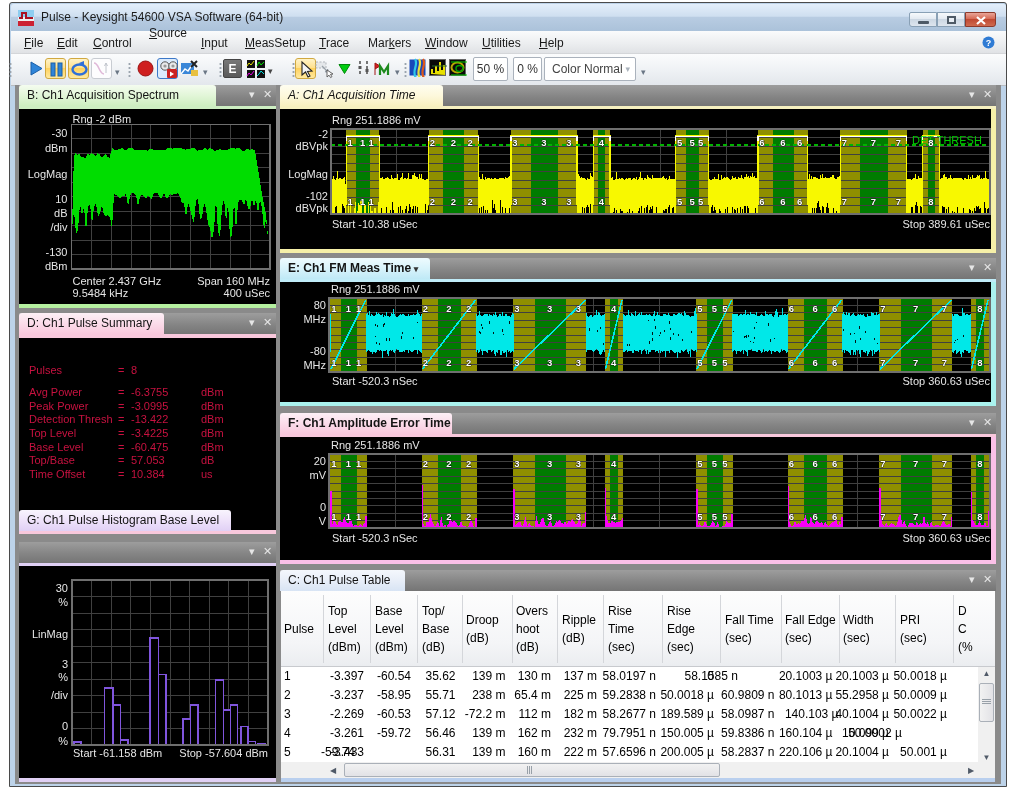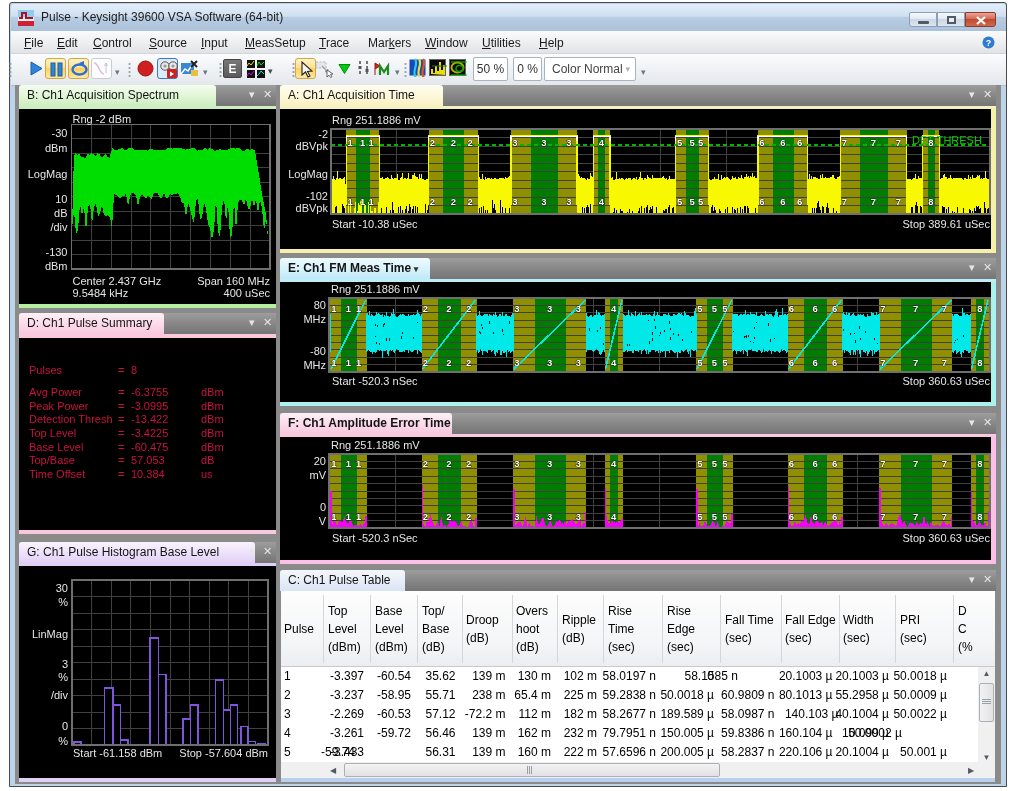--- a/index.html
+++ b/index.html
@@ -31,37 +31,37 @@
 </style></head><body>
 <div class="win">
     <div class="titlebar"></div>
     <svg class="abs" style="left:8px;top:7px" width="17" height="17">
 <rect x="0" y="0" width="16" height="16" rx="2" fill="#bcd8ee"></rect>
 <rect x="0" y="0" width="16" height="7" fill="#8ecdf0"></rect>
 <rect x="0" y="7" width="16" height="4" fill="#f0f0f0"></rect>
 <rect x="0" y="11" width="16" height="5" fill="#cc2233"></rect>
 <path d="M1 8 h3 v-5 h4 v5 h7" stroke="#aa1122" stroke-width="2" fill="none"></path>
 </svg>
-    <div class="titletxt">Pulse - Keysight 39600 VSA Software (64-bit)</div>
+    <div class="titletxt">Pulse - Keysight 54600 VSA Software (64-bit)</div>
     <div class="abs" style="left:899px;top:9px;width:28px;height:15px;background:linear-gradient(#f6f9fc,#e3eaf2 45%,#ccd7e3 50%,#dde5ee);border:1px solid #89a0b5;border-radius:2px 0 0 3px">
       <div class="abs" style="left:8px;top:8px;width:11px;height:3px;background:#4e5a66;border-radius:1px"></div>
     </div>
     <div class="abs" style="left:927px;top:9px;width:28px;height:15px;background:linear-gradient(#f6f9fc,#e3eaf2 45%,#ccd7e3 50%,#dde5ee);border:1px solid #89a0b5">
       <div class="abs" style="left:9px;top:3px;width:9px;height:8px;border:2px solid #4e5a66;background:#e8eef5"></div>
     </div>
     <div class="abs" style="left:955px;top:9px;width:31px;height:15px;background:linear-gradient(#e9a598,#d66a55 45%,#c04a33 50%,#cf6a4f);border:1px solid #8d3a2b;border-radius:0 2px 3px 0;">
       <svg class="abs" style="left:10px;top:3px" width="10" height="9">
         <path d="M1 1 L9 8 M9 1 L1 8" stroke="#fff" stroke-width="2.2"></path>
       </svg>
     </div>
     <div class="menubar"></div>
     <div class="menu" style="left:14px;top:33px"><u>F</u>ile</div>
     <div class="menu" style="left:47px;top:33px"><u>E</u>dit</div>
     <div class="menu" style="left:83px;top:33px"><u>C</u>ontrol</div>
-    <div class="menu" style="left:139px;top:33px"><u>S</u>ource</div>
+    <div class="menu" style="left:139px;top:23px"><u>S</u>ource</div>
     <div class="menu" style="left:191px;top:33px"><u>I</u>nput</div>
     <div class="menu" style="left:235px;top:33px"><u>M</u>easSetup</div>
     <div class="menu" style="left:309px;top:33px"><u>T</u>race</div>
     <div class="menu" style="left:358px;top:33px">Mar<u>k</u>ers</div>
     <div class="menu" style="left:415px;top:33px"><u>W</u>indow</div>
     <div class="menu" style="left:472px;top:33px"><u>U</u>tilities</div>
     <div class="menu" style="left:529px;top:33px"><u>H</u>elp</div>
     <svg class="abs" style="left:972px;top:33px" width="13" height="13">
 <circle cx="6.5" cy="6.5" r="6" fill="#2f7bd4"></circle>
       <text x="6.5" y="10" font-size="9" font-weight="bold" fill="#fff" text-anchor="middle">?</text>
@@ -224,21 +224,21 @@
     <text x="99" y="126" font-size="11" fill="#c81240" text-anchor="start" font-weight="normal">=</text>
     <text x="112" y="126" font-size="11" fill="#c81240" text-anchor="start" font-weight="normal">57.053</text>
     <text x="182" y="126" font-size="11" fill="#c81240" text-anchor="start" font-weight="normal">dB</text>
     <text x="10" y="140" font-size="11" fill="#c81240" text-anchor="start" font-weight="normal">Time Offset</text>
     <text x="99" y="140" font-size="11" fill="#c81240" text-anchor="start" font-weight="normal">=</text>
     <text x="112" y="140" font-size="11" fill="#c81240" text-anchor="start" font-weight="normal">10.384</text>
     <text x="182" y="140" font-size="11" fill="#c81240" text-anchor="start" font-weight="normal">us</text>
   </svg>
 <div class="abs" style="left:19px;top:530px;width:257px;height:4px;background:#f8c8dc"></div>
 <div class="panel-hdr" style="left:19px;top:542px;width:257px;height:21px"></div>
-<div class="tab" style="left:19px;top:542px;width:236px;background:linear-gradient(#f8f4fd,#eee2fa 50%,#e0d0f5);">G: Ch1 Pulse Histogram Base Level</div>
+<div class="tab" style="left:19px;top:510px;width:212px;background:linear-gradient(#f8f4fd,#eee2fa 50%,#e0d0f5);">G: Ch1 Pulse Histogram Base Level</div>
 <div class="hicon" style="left:249px;top:545px">▾</div>
 <div class="hicon" style="left:263px;top:545px">✕</div>
 <div class="abs" style="left:19px;top:563px;width:257px;height:3px;background:#e0d0f5"></div>
 <svg class="abs" style="left:19px;top:566px" width="257" height="212" shape-rendering="crispEdges">
     <rect x="0" y="0" width="257" height="212" fill="#000"></rect>
     <path d="M72.6 14V179 M92.2 14V179 M111.8 14V179 M131.4 14V179 M151 14V179 M170.6 14V179 M190.2 14V179 M209.8 14V179 M229.4 14V179" stroke="#404040" stroke-width="1" fill="none"></path>
     <path d="M53 30.5H249 M53 47H249 M53 63.5H249 M53 80H249 M53 96.5H249 M53 113H249 M53 129.5H249 M53 146H249 M53 162.5H249" stroke="#404040" stroke-width="1" fill="none"></path>
     <path d="M53 178.5 H249" stroke="#8055dd" stroke-width="1.2" fill="none"></path>
     <rect x="55" y="176" width="7" height="3" fill="#000" stroke="#8055dd" stroke-width="1.2"></rect>
     <rect x="85.5" y="122" width="8.5" height="57" fill="#000" stroke="#8055dd" stroke-width="1.2"></rect>
@@ -261,21 +261,21 @@
     <text x="49" y="102" font-size="11" fill="#e6e6e6" text-anchor="end" font-weight="normal">3</text>
     <text x="49" y="115" font-size="11" fill="#e6e6e6" text-anchor="end" font-weight="normal">%</text>
     <text x="49" y="133" font-size="11" fill="#e6e6e6" text-anchor="end" font-weight="normal">/div</text>
     <text x="49" y="164" font-size="11" fill="#e6e6e6" text-anchor="end" font-weight="normal">0</text>
     <text x="49" y="179" font-size="11" fill="#e6e6e6" text-anchor="end" font-weight="normal">%</text>
     <text x="54" y="191" font-size="11" fill="#e6e6e6" text-anchor="start" font-weight="normal">Start -61.158 dBm</text>
     <text x="249" y="191" font-size="11" fill="#e6e6e6" text-anchor="end" font-weight="normal">Stop -57.604 dBm</text>
   </svg>
 <div class="abs" style="left:19px;top:778px;width:257px;height:4px;background:#e0d0f5"></div>
 <div class="panel-hdr" style="left:280px;top:85px;width:716px;height:21px"></div>
-<div class="tab" style="left:280px;top:85px;width:163px;background:linear-gradient(#fefdf0,#fdf8dc 50%,#f8f0c0);">A: Ch1 Acquisition Time</div>
+<div class="tab" style="left:280px;top:85px;width:163px;background:linear-gradient(#fefdf0,#fdf8dc 50%,#f8f0c0);font-style:italic;">A: Ch1 Acquisition Time</div>
 <div class="hicon" style="left:969px;top:88px">▾</div>
 <div class="hicon" style="left:983px;top:88px">✕</div>
 <div class="abs" style="left:280px;top:106px;width:716px;height:3px;background:#f6f0c0"></div>
 <svg class="abs" style="left:280px;top:109px" width="711" height="140" shape-rendering="crispEdges">
     <rect x="0" y="0" width="711" height="140" fill="#000"></rect>
     <path d="M116.9 20V105 M182.8 20V105 M248.7 20V105 M314.6 20V105 M380.5 20V105 M446.4 20V105 M512.3 20V105 M578.2 20V105 M644.1 20V105" stroke="#404040" stroke-width="1" fill="none"></path>
     <rect x="66.1" y="20" width="33.1" height="85" fill="#8f8f00"></rect>
     <rect x="76" y="20" width="13.9" height="85" fill="#007c00"></rect>
     <rect x="148.5" y="20" width="49.6" height="85" fill="#8f8f00"></rect>
     <rect x="163.4" y="20" width="20.8" height="85" fill="#007c00"></rect>
@@ -648,21 +648,21 @@
 <div class="cell" style="left:900px;top:631px">(sec)</div>
 <div class="cell" style="left:958px;top:604px">D</div>
 <div class="cell" style="left:958px;top:622px">C</div>
 <div class="cell" style="left:958px;top:640px">(%</div>
 <div class="cell" style="left:284px;top:669px">1</div>
 <div class="cell" style="left:274px;top:669px;width:90px;text-align:right">-3.397</div>
 <div class="cell" style="left:321px;top:669px;width:90px;text-align:right">-60.54</div>
 <div class="cell" style="left:365.5px;top:669px;width:90px;text-align:right">35.62</div>
 <div class="cell" style="left:415.5px;top:669px;width:90px;text-align:right">139 m</div>
 <div class="cell" style="left:461px;top:669px;width:90px;text-align:right">130 m</div>
-<div class="cell" style="left:507px;top:669px;width:90px;text-align:right">102 m</div>
+<div class="cell" style="left:507px;top:669px;width:90px;text-align:right">137 m</div>
 <div class="cell" style="left:566px;top:669px;width:90px;text-align:right">58.0197 n</div>
 <div class="cell" style="left:624px;top:669px;width:90px;text-align:right">0</div>
 <div class="cell" style="left:684.5px;top:669px;width:90px;text-align:left">58.1585 n</div>
 <div class="cell" style="left:742.5px;top:669px;width:90px;text-align:right">20.1003 µ</div>
 <div class="cell" style="left:799px;top:669px;width:90px;text-align:right">20.1003 µ</div>
 <div class="cell" style="left:857px;top:669px;width:90px;text-align:right">50.0018 µ</div>
 <div class="cell" style="left:284px;top:688px">2</div>
 <div class="cell" style="left:274px;top:688px;width:90px;text-align:right">-3.237</div>
 <div class="cell" style="left:321px;top:688px;width:90px;text-align:right">-58.95</div>
 <div class="cell" style="left:365.5px;top:688px;width:90px;text-align:right">55.71</div>

